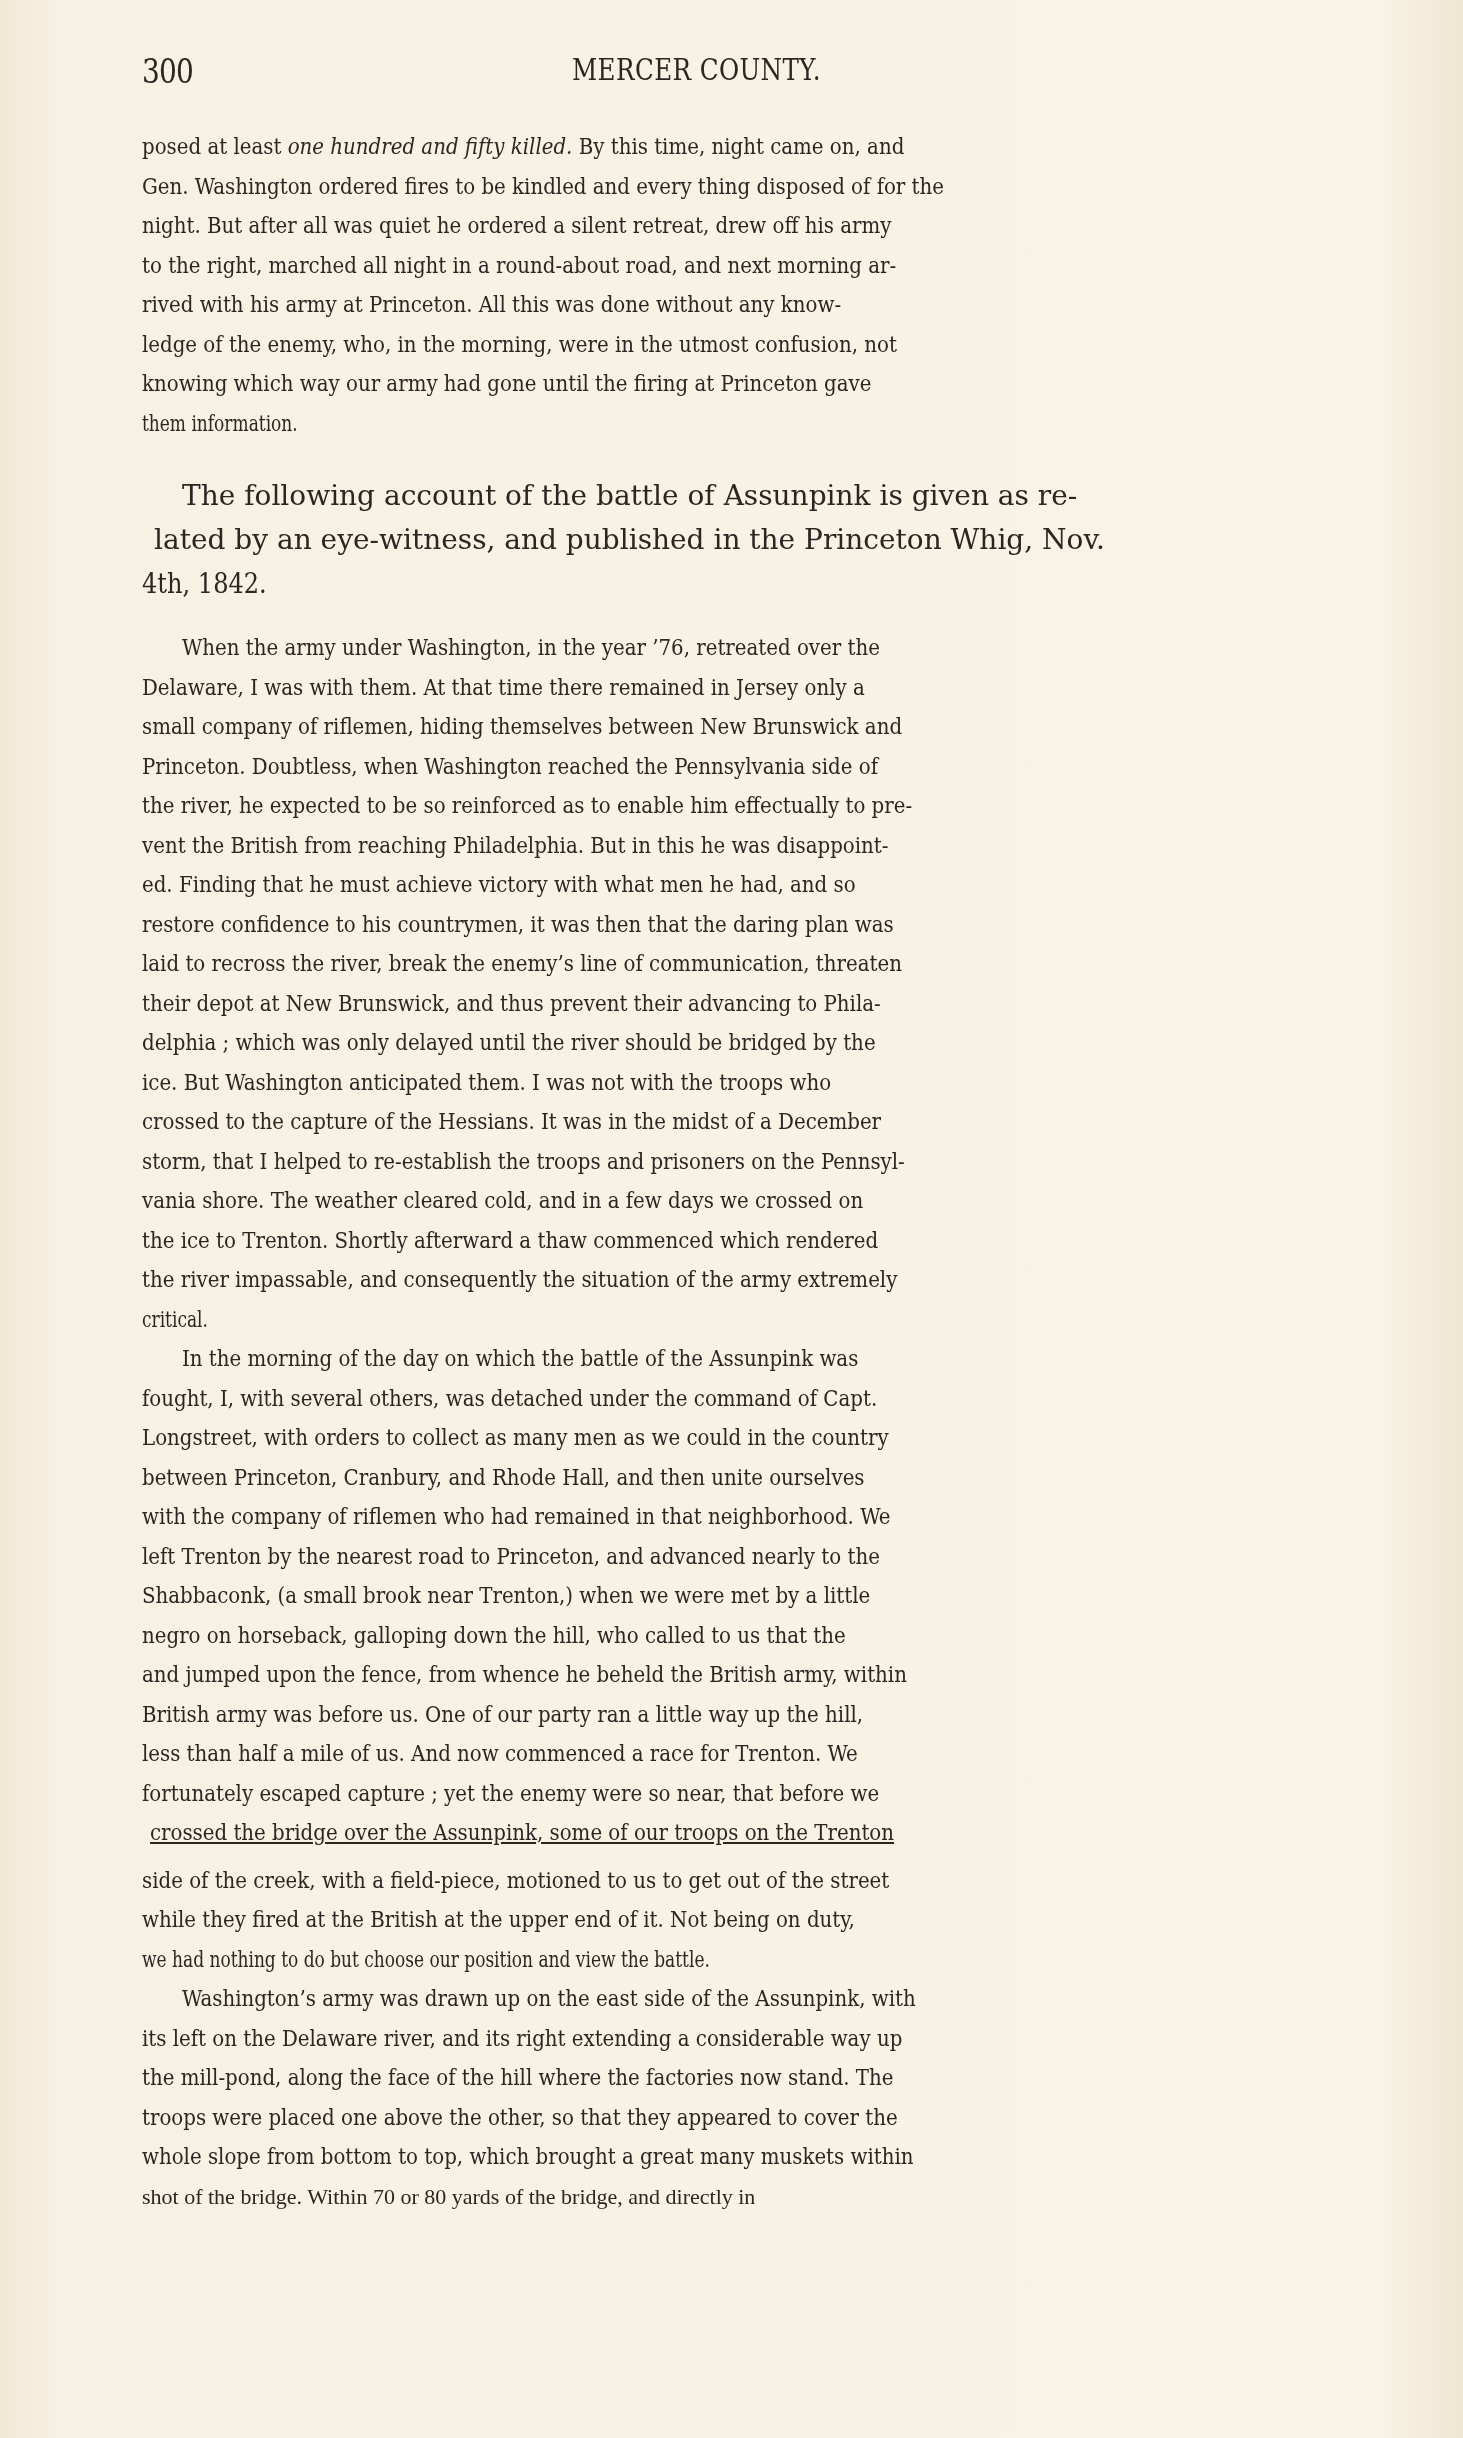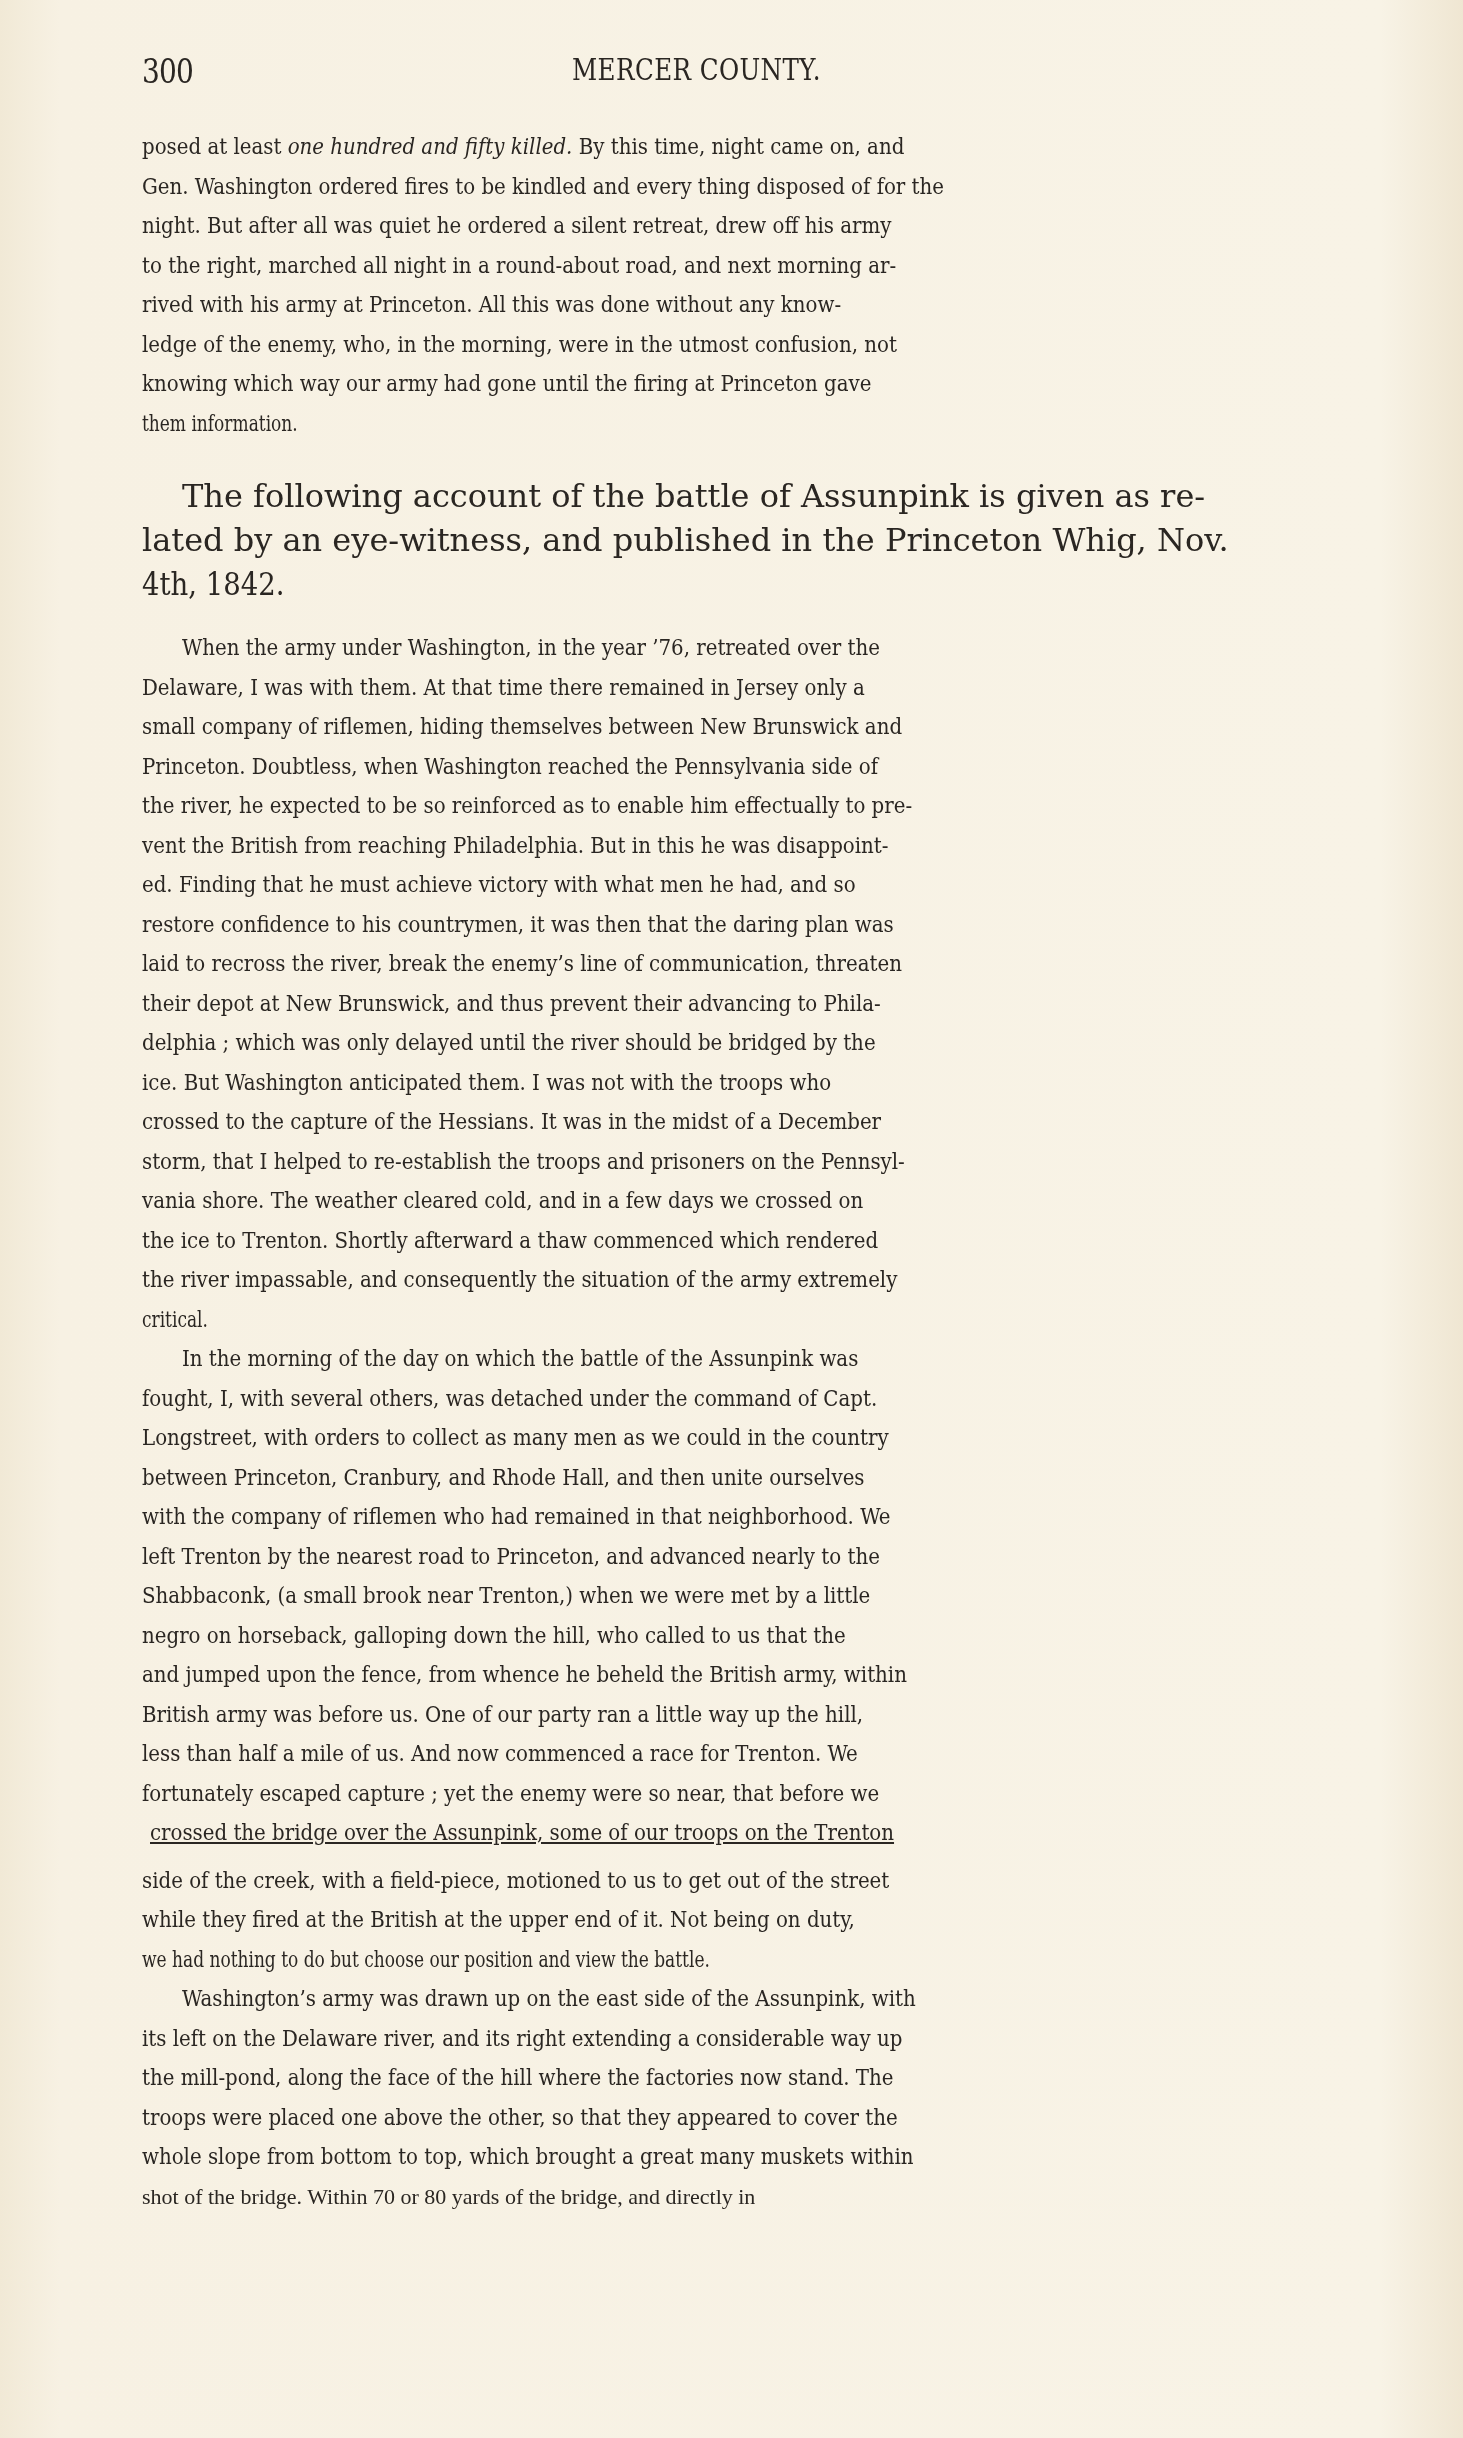--- a/index.html
+++ b/index.html
@@ -69,21 +69,21 @@
     }
     .line.last {
       text-align-last: left;
     }
     .block-1 { top: 127px; }
     .intro {
       position: absolute;
       left: 142px;
       top: 474px;
       width: 1225px;
-      font-size: 32px;
+      font-size: 28px;
       line-height: 44px;
     }
     .intro .line { height: 44px; }
     .block-2 { top: 628px; }
     .indent { padding-left: 40px; }
     em { font-style: italic; }
   </style>
 </head>
 <body>
 
@@ -100,21 +100,21 @@
     <span class="line" style="transform: scaleX(1); transform-origin: left top; width: 1056.12px; text-align-last: left; margin-left: 0px; padding-left: 0px;">night.  But after all was quiet he ordered a silent retreat, drew off his army</span>
     <span class="line" style="transform: scaleX(1); transform-origin: left top; width: 1062.72px; text-align-last: left; margin-left: 0px; padding-left: 0px;">to the right, marched all night in a round-about road, and next morning ar-</span>
     <span class="line" style="transform: scaleX(1); transform-origin: left top; width: 985.109px; text-align-last: left; margin-left: 0px; padding-left: 0px;">rived with his army at Princeton.  All this was done without any know-</span>
     <span class="line" style="transform: scaleX(1); transform-origin: left top; width: 1063.67px; text-align-last: left; margin-left: 0px; padding-left: 0px;">ledge of the enemy, who, in the morning, were in the utmost confusion, not</span>
     <span class="line" style="transform: scaleX(1); transform-origin: left top; width: 1027.8px; text-align-last: left; margin-left: 0px; padding-left: 0px;">knowing which way our army had gone until the firing at Princeton gave</span>
     <span class="line last" style="transform: scaleX(0.86); transform-origin: left top; width: 255.094px; text-align-last: left; margin-left: 0px; padding-left: 0px;">them information.</span>
   </div>
 
   <div class="intro">
     <span class="line indent" style="transform: scaleX(1); transform-origin: left top; width: 1151.02px; text-align-last: left; margin-left: 40px; padding-left: 0px;">The following account of the battle of Assunpink is given as re-</span>
-    <span class="line" style="transform: scaleX(1); transform-origin: left top; width: 1222.52px; text-align-last: left; margin-left: 0px; padding-left: 0px;">lated by an eye-witness, and published in the Princeton Whig, Nov.</span>
+    <span class="line" style="transform: scaleX(1); transform-origin: left top; width: 1222.52px; text-align-last: left; margin-left: 12px; padding-left: 0px;">lated by an eye-witness, and published in the Princeton Whig, Nov.</span>
     <span class="line last" style="transform: scaleX(0.86); transform-origin: left top; width: 186.516px; text-align-last: left; margin-left: 0px; padding-left: 0px;">4th, 1842.</span>
   </div>
 
   <div class="text-block block-2">
     <div>
       <span class="line indent" style="transform: scaleX(1); transform-origin: left top; width: 983.391px; text-align-last: left; margin-left: 40px; padding-left: 0px;">When the army under Washington, in the year ’76, retreated over the</span>
       <span class="line" style="transform: scaleX(1); transform-origin: left top; width: 1018.41px; text-align-last: left; margin-left: 0px; padding-left: 0px;">Delaware, I was with them.  At that time there remained in Jersey only a</span>
       <span class="line" style="transform: scaleX(1); transform-origin: left top; width: 1070.97px; text-align-last: left; margin-left: 0px; padding-left: 0px;">small company of riflemen, hiding themselves between New Brunswick and</span>
       <span class="line" style="transform: scaleX(1); transform-origin: left top; width: 1037.05px; text-align-last: left; margin-left: 0px; padding-left: 0px;">Princeton.  Doubtless, when Washington reached the Pennsylvania side of</span>
       <span class="line" style="transform: scaleX(1); transform-origin: left top; width: 1085.17px; text-align-last: left; margin-left: 0px; padding-left: 0px;">the river, he expected to be so reinforced as to enable him effectually to pre-</span>

